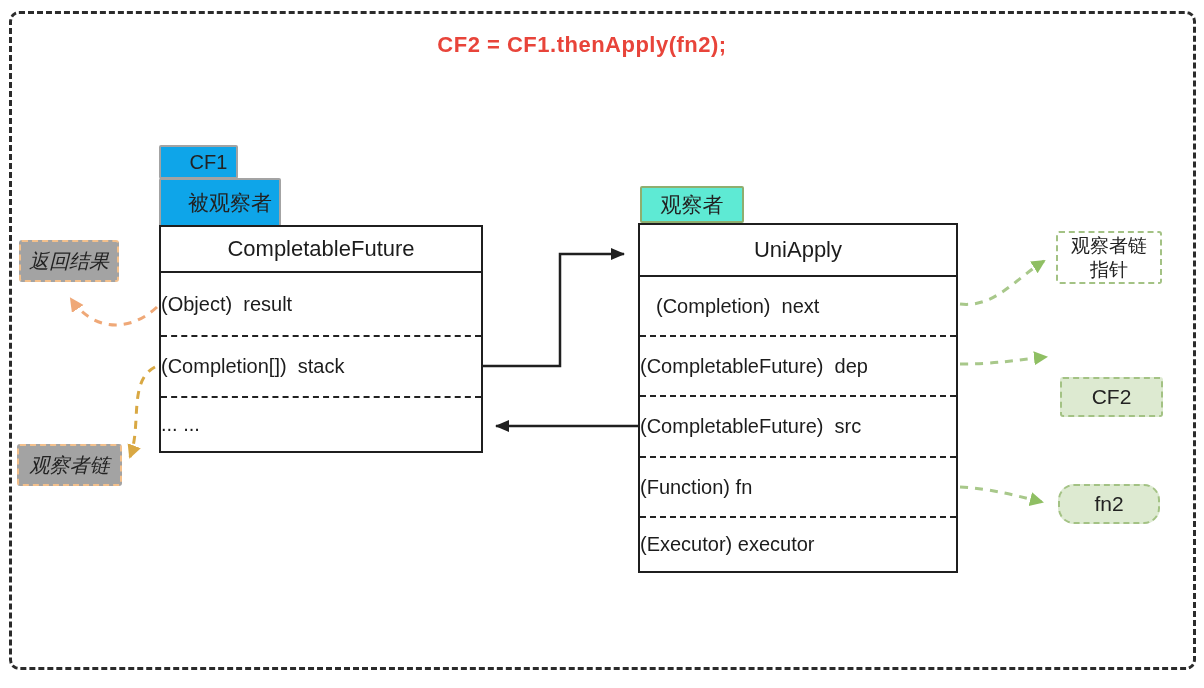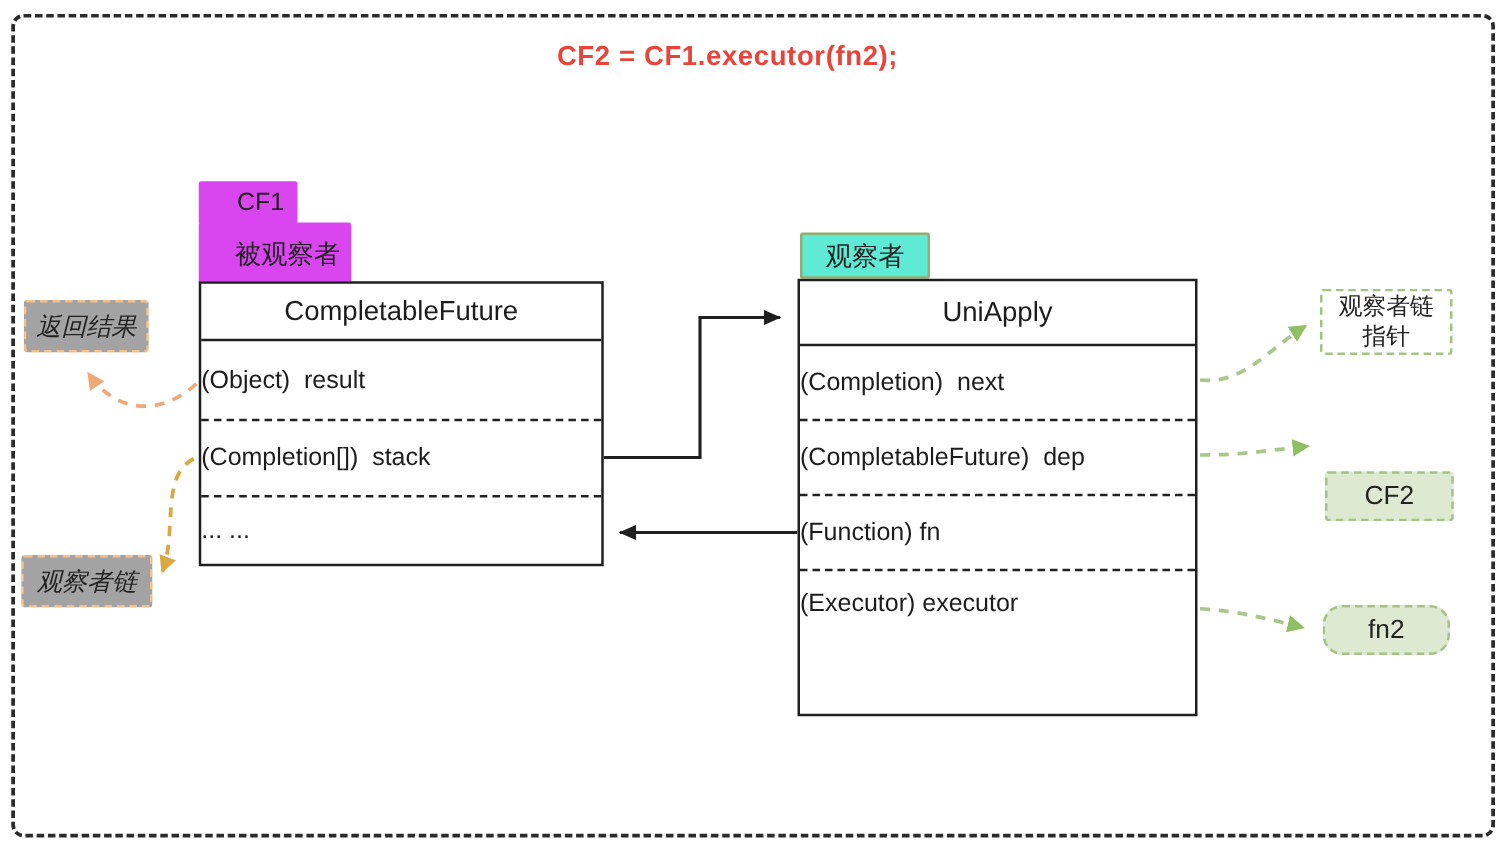--- a/index.html
+++ b/index.html
@@ -38,21 +38,21 @@
   
   .tag {
     position: absolute;
     display: flex;
     align-items: center;
     justify-content: center;
     font-size: 20px;
     color: #222;
     border-radius: 2px;
   }
-  .tag.orange { background: #d946ef; border: 2px solid #d946ef; padding-left: 20px; }
+  .tag.orange { background: #0ea5e9; border: 2px solid #a3a3a3; padding-left: 20px; }
   .tag.green  { background: #5eead4; border: 2px solid #8fae6f; }
 
   
   .classbox {
     position: absolute;
     background: #ffffff;
     border: 2px solid #1f1f1f;
     display: flex;
     flex-direction: column;
   }
@@ -90,21 +90,21 @@
   .note.green-outline { border: 2px dashed #a3c284; background: #ffffff; flex-direction: column; font-size: 19px; line-height: 1.25; }
   .note.green-fill { border: 2px dashed #a3c284; background: #ddead1; font-size: 21px; }
 </style>
 </head>
 <body>
 
 <div class="canvas">
 
   <div class="frame"></div>
 
-  <div class="title">CF2 = CF1.executor(fn2);</div>
+  <div class="title">CF2 = CF1.thenApply(fn2);</div>
 
   <svg class="arrows" viewBox="0 0 1204 688">
     <defs>
       <marker id="mBlack" markerUnits="userSpaceOnUse" markerWidth="16" markerHeight="14" refX="13" refY="6" orient="auto">
         <path d="M0,0 L14,6 L0,12 Z" fill="#1f1f1f"></path>
       </marker>
       <marker id="mPeach" markerUnits="userSpaceOnUse" markerWidth="18" markerHeight="16" refX="12" refY="7" orient="auto">
         <path d="M0,0 L14,7 L0,14 Z" fill="#efa877"></path>
       </marker>
       <marker id="mGold" markerUnits="userSpaceOnUse" markerWidth="18" markerHeight="16" refX="12" refY="7" orient="auto">
@@ -138,22 +138,23 @@
     <div class="cbtitle" style="height:46px;">CompletableFuture</div>
     <div class="cbrow" style="height:62px;">(Object)  result</div>
     <div class="cbrow" style="height:61px;">(Completion[])  stack</div>
     <div class="cbrow" style="height:55px;">... ...</div>
   </div>
 
   <div class="tag green" style="left:640px; top:186px; width:104px; height:37px; font-size:21px;">观察者</div>
 
   <div class="classbox" style="left:638px; top:223px; width:320px; height:350px;">
     <div class="cbtitle" style="height:52px;">UniApply</div>
-    <div class="cbrow" style="height:58px;">(Completion)  next</div>
+    <div class="cbrow" style="height:58px;margin-left:16px;">(Completion)  next</div>
     <div class="cbrow" style="height:60px;">(CompletableFuture)  dep</div>
+    <div class="cbrow" style="height:61px;">(CompletableFuture)  src</div>
     <div class="cbrow" style="height:60px;">(Function) fn</div>
     <div class="cbrow" style="height:55px;">(Executor) executor</div>
   </div>
 
   <div class="note peach" style="left:19px; top:240px; width:100px; height:42px;">返回结果</div>
 
   <div class="note peach" style="left:17px; top:444px; width:105px; height:42px;">观察者链</div>
 
   <div class="note green-outline" style="left:1056px; top:231px; width:106px; height:53px;">
     <span>观察者链</span>

